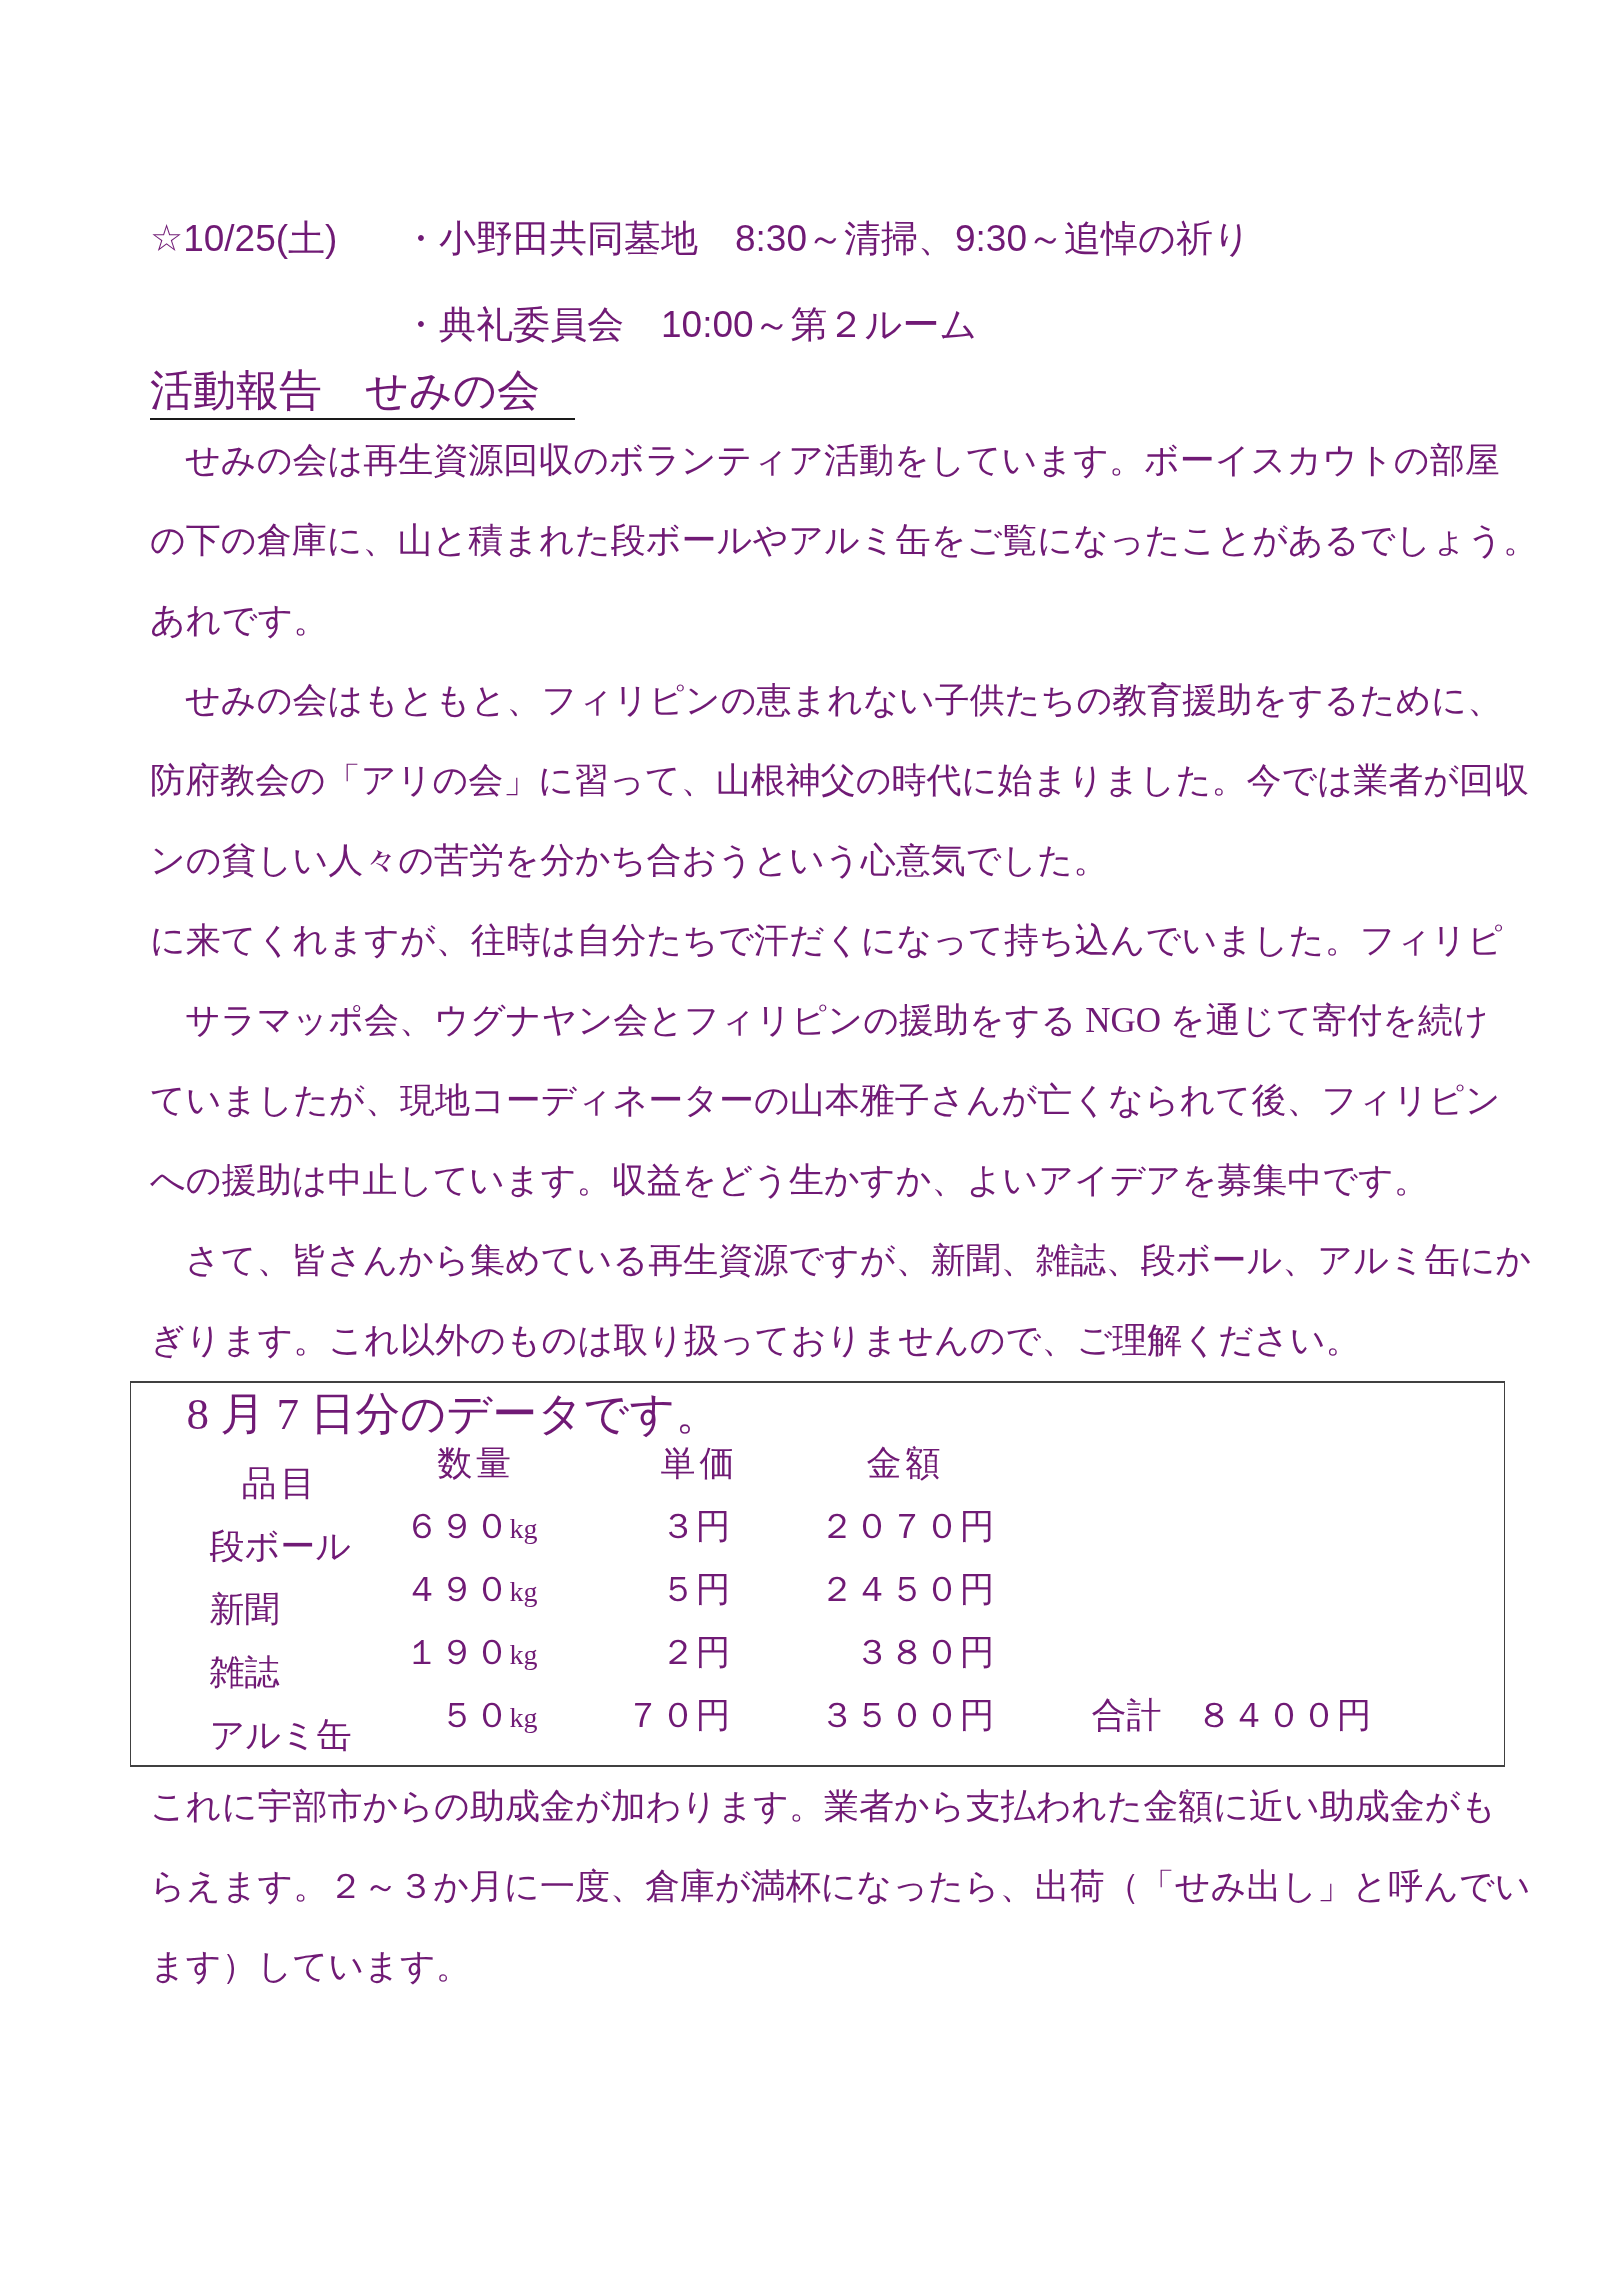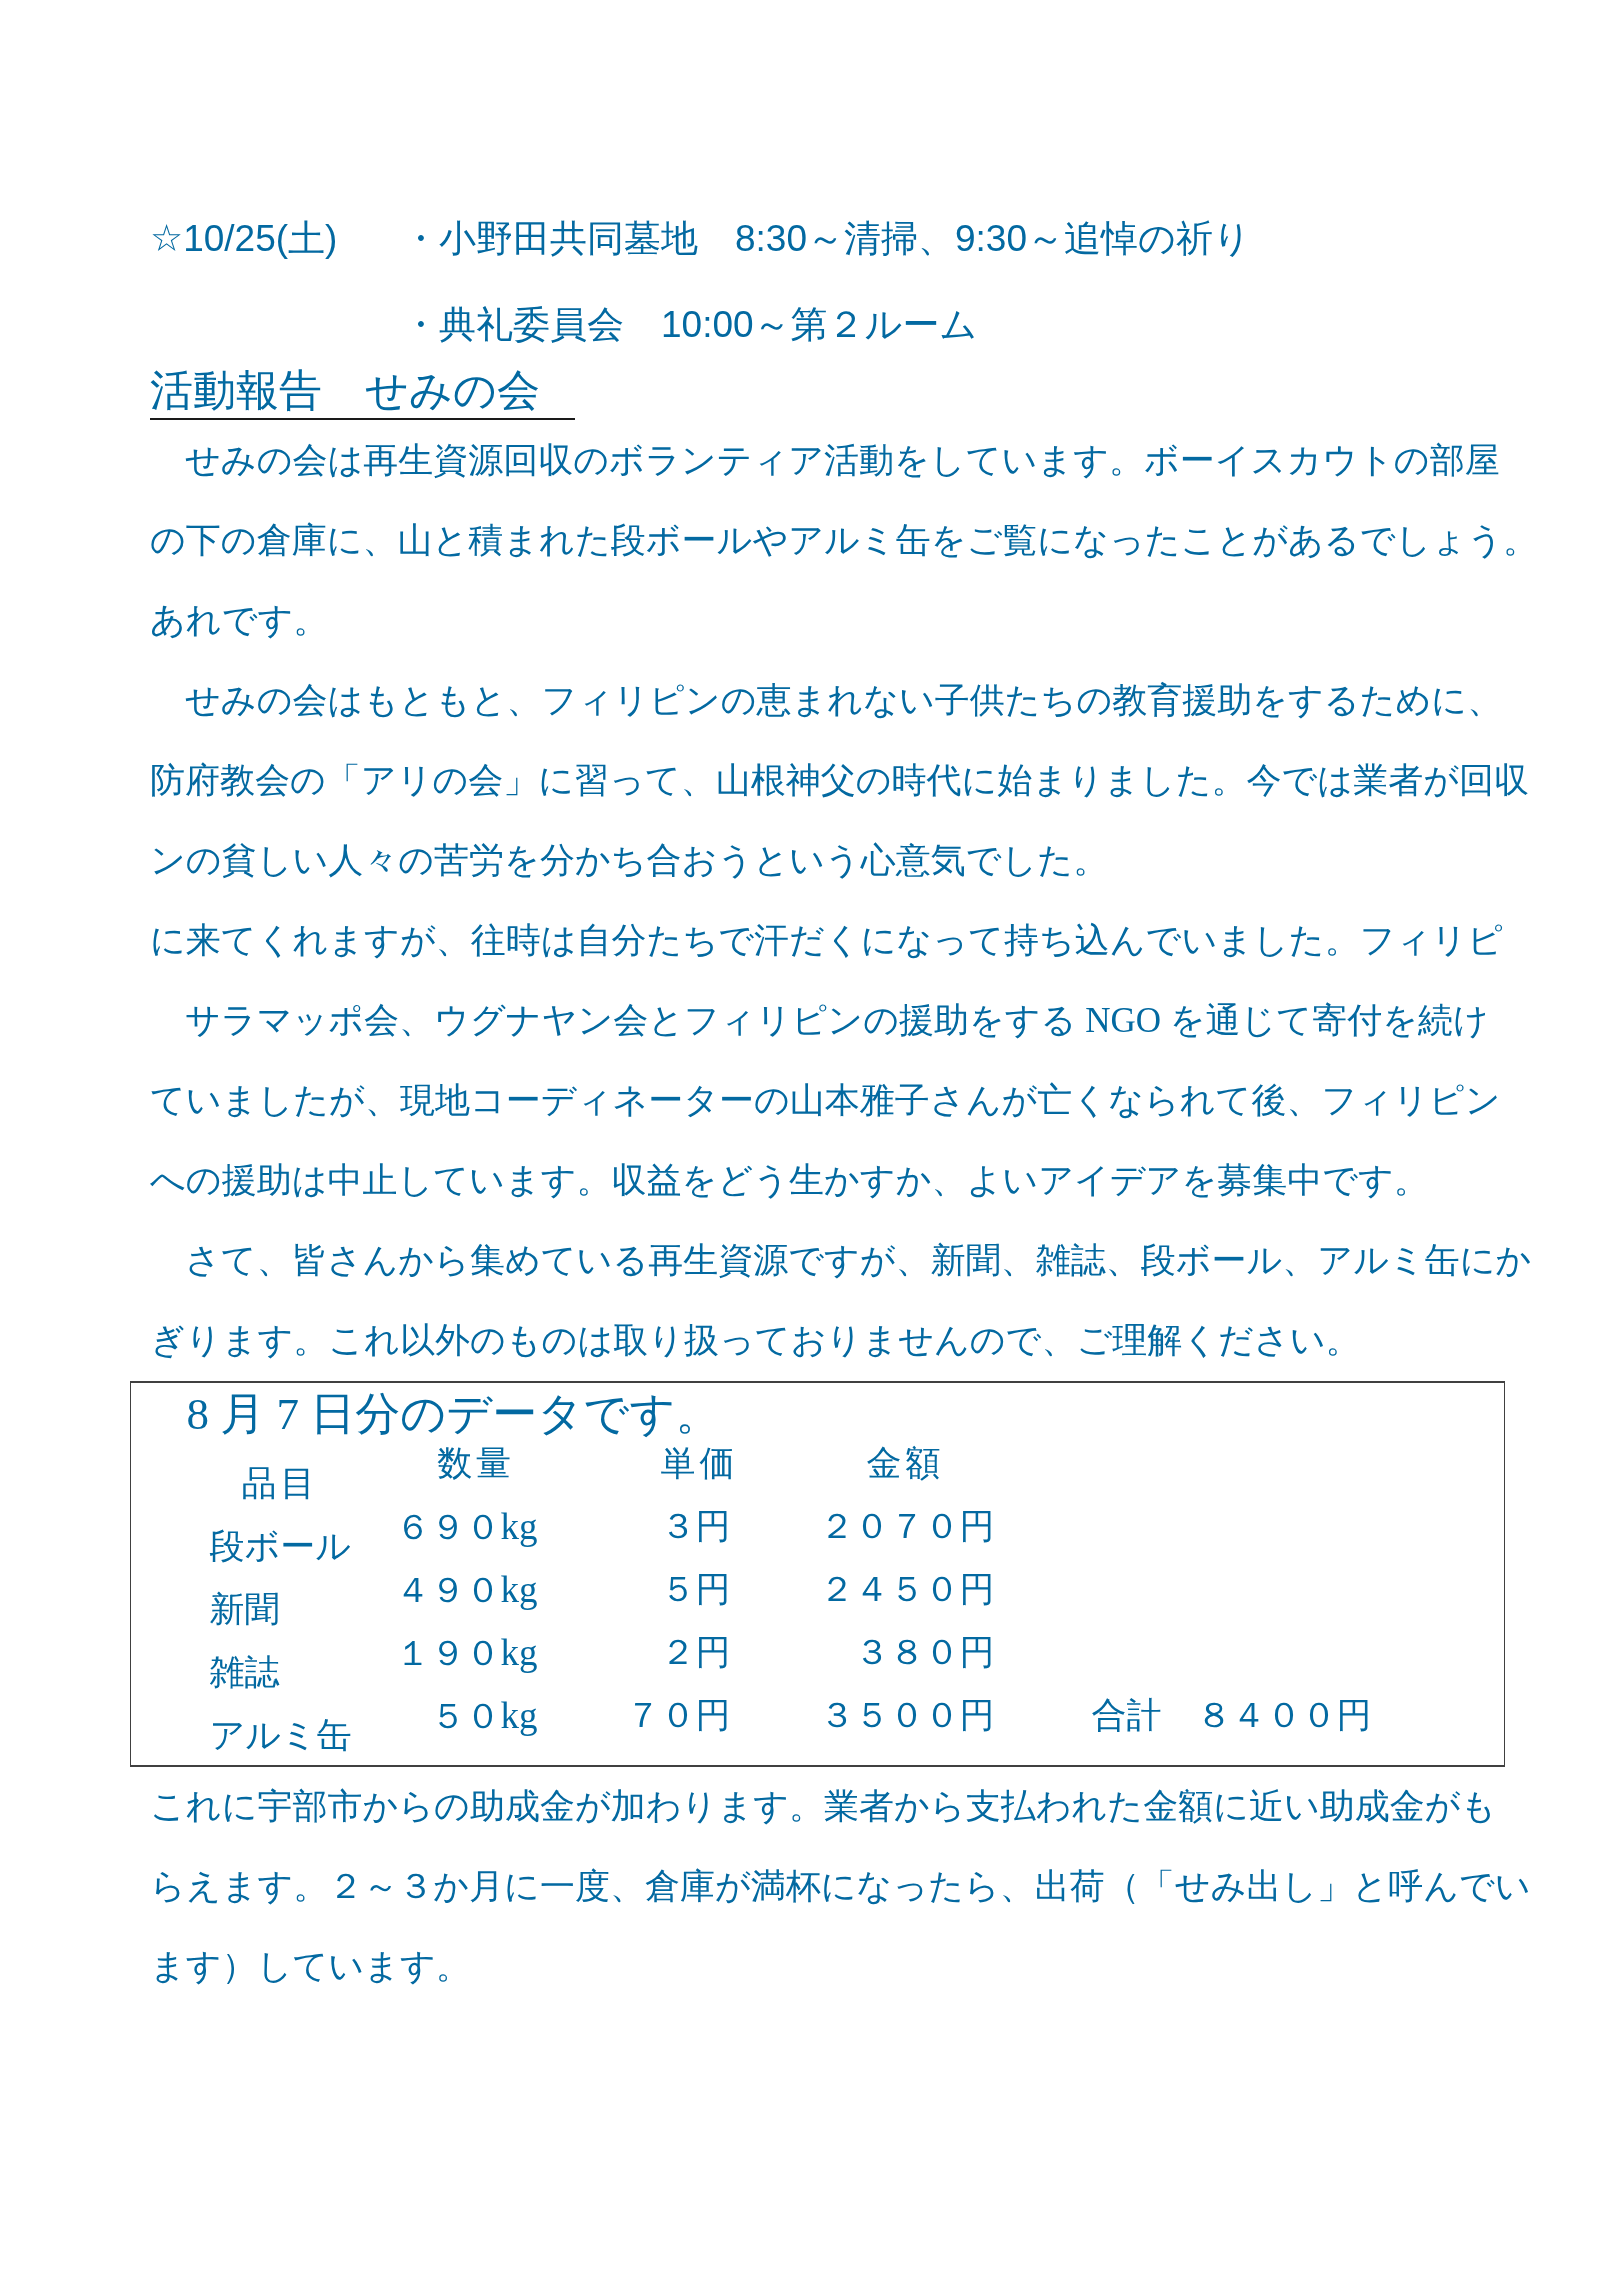--- a/index.html
+++ b/index.html
@@ -1,17 +1,17 @@
 <!DOCTYPE html>
 <html><head>
 <meta charset="utf-8">
 <style>
   html,body { margin:0; padding:0; background:#9a9a9a; }
   .page {
-    width:1621px; height:2293px; background:#ffffff; color:#0369a1;
+    width:1621px; height:2293px; background:#ffffff; color:#701a75;
     box-sizing:border-box; padding:196px 88px 0 150px;
     font-family:"Liberation Serif","DejaVu Serif",serif;
     overflow:hidden; margin:0 auto; position:relative;
   }
   .gothic { font-family:"Liberation Sans","DejaVu Sans",sans-serif; }
 
   .sched-line { display:flex; font-size:37px; line-height:86px; white-space:pre; }
   .sched-date { width:252px; flex:0 0 auto; }
   .sched-spacer { width:252px; flex:0 0 auto; }
 
@@ -35,21 +35,21 @@
   .trow { display:flex; font-size:35px; line-height:43px; white-space:pre; }
   .c-item  { width:225px; padding-left:78px;  box-sizing:border-box; flex:0 0 auto;margin-top:20px; }
   .c-qty   { width:186px; padding-right:4.9px;  box-sizing:border-box; flex:0 0 auto; text-align:right; }
   .c-price { width:196px; padding-right:7.8px;  box-sizing:border-box; flex:0 0 auto; text-align:right; }
   .c-amt   { width:265px; padding-right:8.8px;  box-sizing:border-box; flex:0 0 auto; text-align:right; }
   .c-total { padding-left:88px; flex:0 0 auto; }
   .h-item  { padding-left:110px; letter-spacing:3.9px; }
   .h-qty   { padding-right:27.4px; letter-spacing:3.9px; }
   .h-price { padding-right:0;    letter-spacing:3.9px; }
   .h-amt   { padding-right:59px; letter-spacing:3.9px; }
-  .kg { font-size:37px; }
+  .kg { font-size:28px; }
 </style>
 </head>
 <body>
 
 <div class="page">
 
   <div class="sched-line gothic">
     <span class="sched-date">☆10/25(土)</span>
     <span>・小野田共同墓地　8:30～清掃、9:30～追悼の祈り</span>
   </div>

